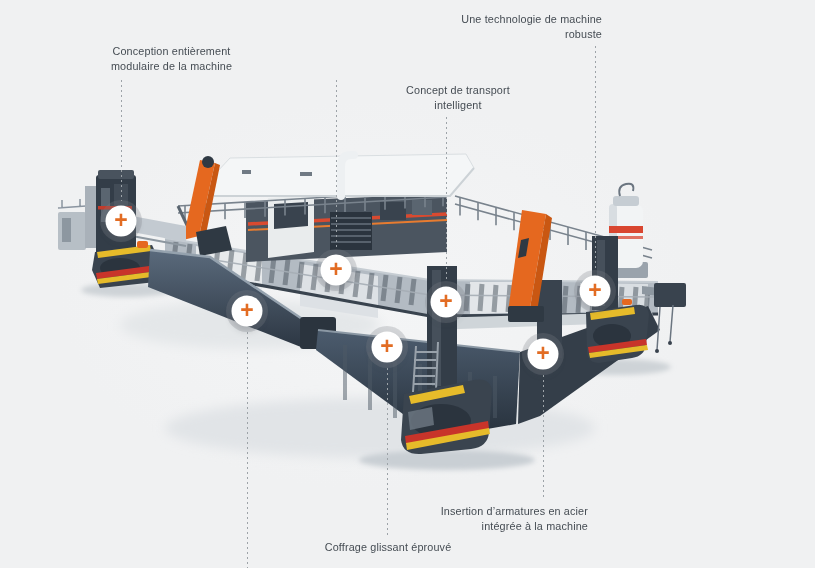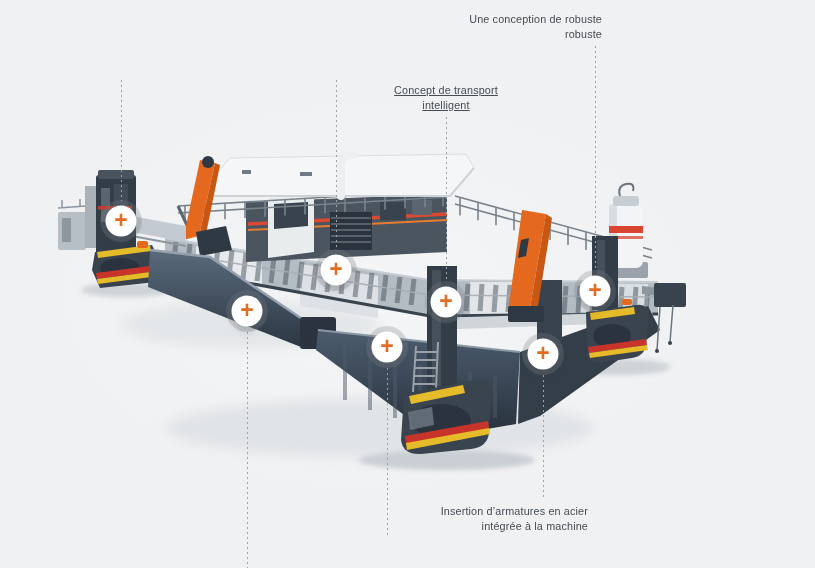--- a/index.html
+++ b/index.html
@@ -204,26 +204,29 @@
   </svg>
 
   <div class="dotline" style="left:121px;top:80px;height:121px;"></div>
   <div class="dotline" style="left:336px;top:80px;height:169px;"></div>
   <div class="dotline" style="left:446px;top:117px;height:164px;"></div>
   <div class="dotline" style="left:595px;top:46px;height:224px;"></div>
   <div class="dotline" style="left:543px;top:375px;height:125px;"></div>
   <div class="dotline" style="left:387px;top:368px;height:168px;"></div>
   <div class="dotline" style="left:247px;top:332px;height:236px;"></div>
 
-  <div class="feature-label ta-c" style="left:380px;top:83px;width:132px;text-decoration:underline;">Concept de transport
+  <div class="feature-label ta-c" style="left:105px;top:44px;width:133px;">Conception entièrement
+modulaire de la machine</div>
+  <div class="feature-label ta-c" style="left:392px;top:83px;width:132px;">Concept de transport
 intelligent</div>
-  <div class="feature-label ta-r" style="left:455px;top:12px;width:147px;">Une conception de robuste
+  <div class="feature-label ta-r" style="left:455px;top:12px;width:147px;">Une technologie de machine
 robuste</div>
   <div class="feature-label ta-r" style="left:400px;top:504px;width:148px;margin-left:40px;">Insertion d’armatures en acier
 intégrée à la machine</div>
+  <div class="feature-label ta-c" style="left:310px;top:540px;width:156px;">Coffrage glissant éprouvé</div>
 
   <button class="hotspot" style="left:121px;top:221px;">
     <span class="plus">+</span>
   </button>
   <button class="hotspot" style="left:247px;top:311px;">
     <span class="plus">+</span>
   </button>
   <button class="hotspot" style="left:336px;top:270px;">
     <span class="plus">+</span>
   </button>

